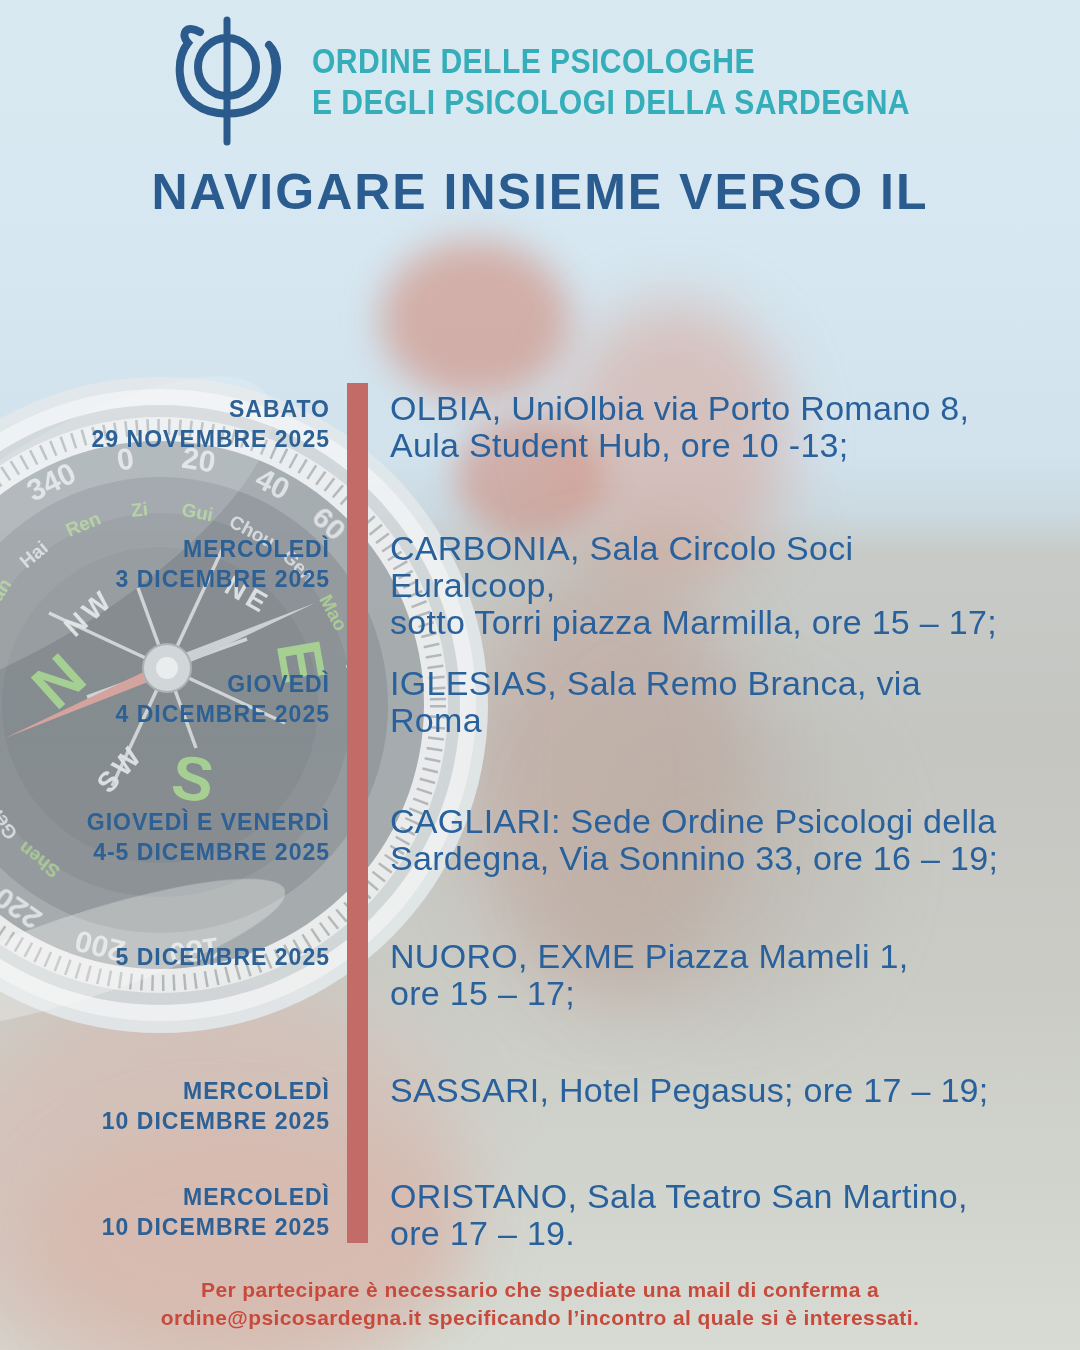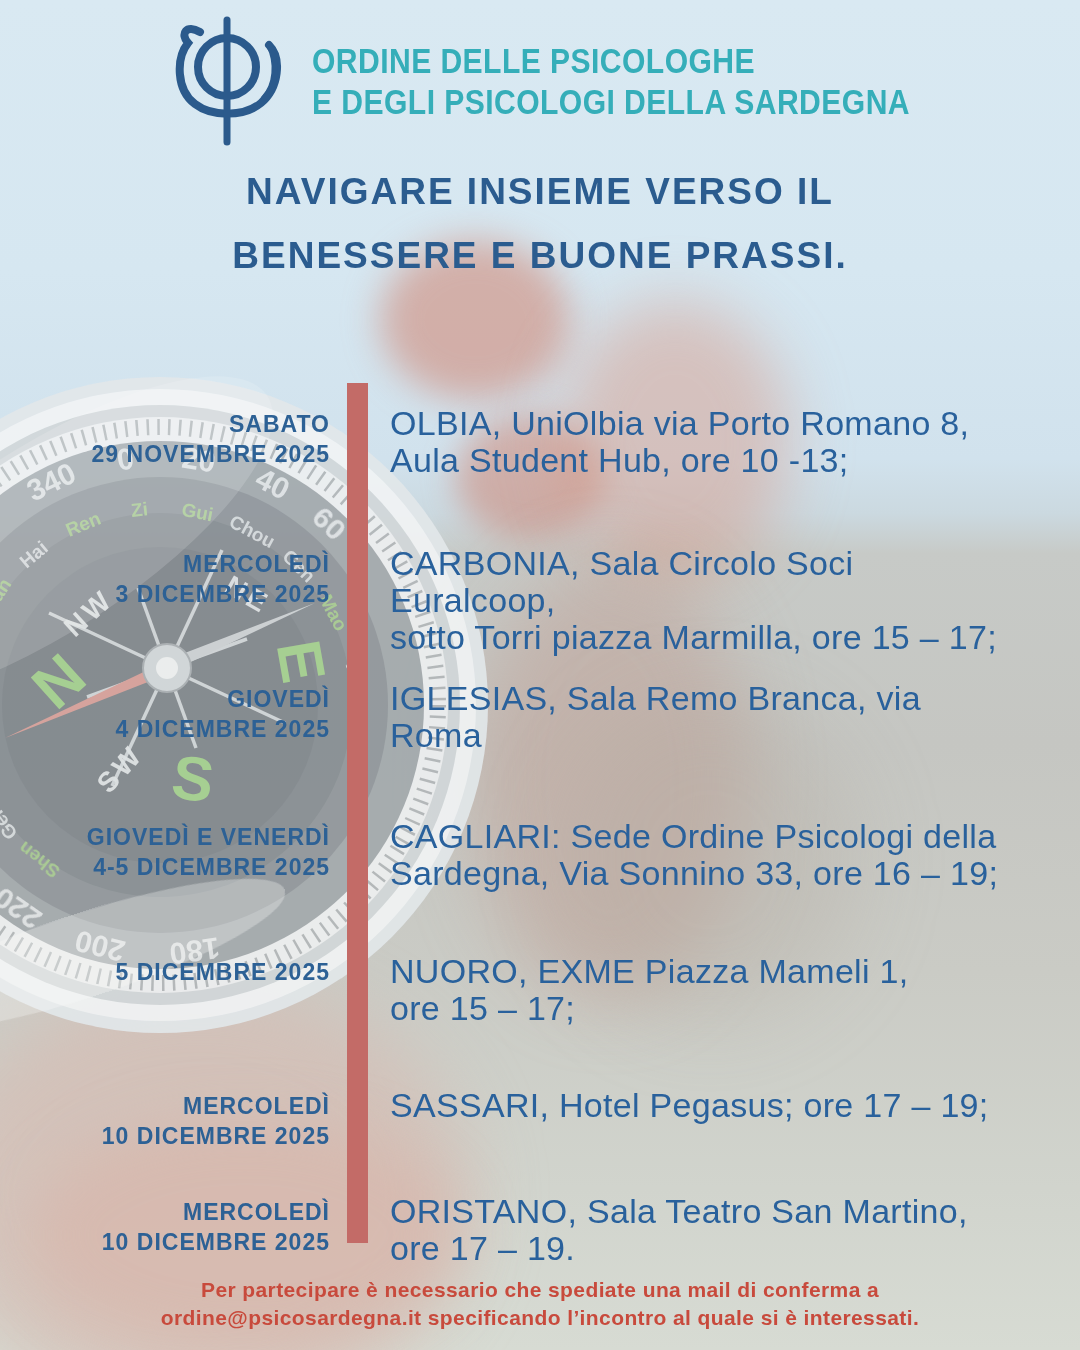--- a/index.html
+++ b/index.html
@@ -24,26 +24,26 @@
   .logo-svg{position:absolute;left:166px;top:10px;width:122px;height:138px;}
 
   .org-name{
     position:absolute;left:312px;top:40px;
     color:#35aeb9;font-weight:bold;font-size:35px;line-height:41px;
     letter-spacing:.5px;transform:scaleX(.86);transform-origin:left top;
     white-space:nowrap;
   }
   .title{
     position:absolute;left:0;width:1080px;top:160px;text-align:center;
-    color:#2b5c8f;font-weight:bold;font-size:37px;line-height:64px;letter-spacing:2px;
+    color:#2b5c8f;font-weight:bold;font-size:50px;line-height:64px;letter-spacing:2px;
   }
   .red-bar{
     position:absolute;left:347px;top:383px;width:21px;height:860px;background:#c36b67;
   }
-  .schedule{position:absolute;left:0;top:15px;width:1080px;height:1024px;}
+  .schedule{position:absolute;left:0;top:0;width:1080px;height:1024px;}
   .row{position:absolute;left:0;width:1080px;}
   .row:nth-of-type(1){top:390px;}
   .row:nth-of-type(2){top:530px;}
   .row:nth-of-type(3){top:665px;}
   .row:nth-of-type(4){top:803px;}
   .row:nth-of-type(5){top:938px;}
   .row:nth-of-type(6){top:1072px;}
   .row:nth-of-type(7){top:1178px;}
   .row .dates{
     position:absolute;left:0;top:4px;width:330px;text-align:right;
@@ -150,21 +150,20 @@
     </g>
   </svg>
 
   <div class="org-name">
     <div>ORDINE DELLE PSICOLOGHE</div>
     <div>E DEGLI PSICOLOGI DELLA SARDEGNA</div>
   </div>
 
   <div class="title">
     <div>NAVIGARE INSIEME VERSO IL</div>
-    <div>BENESSERE E BUONE PRASSI.</div>
   </div>
 
   <div class="red-bar"></div>
 
   <div class="schedule">
     <div class="row">
       <div class="dates">
           <div>SABATO</div>
           <div>29 NOVEMBRE 2025</div>
         </div>

